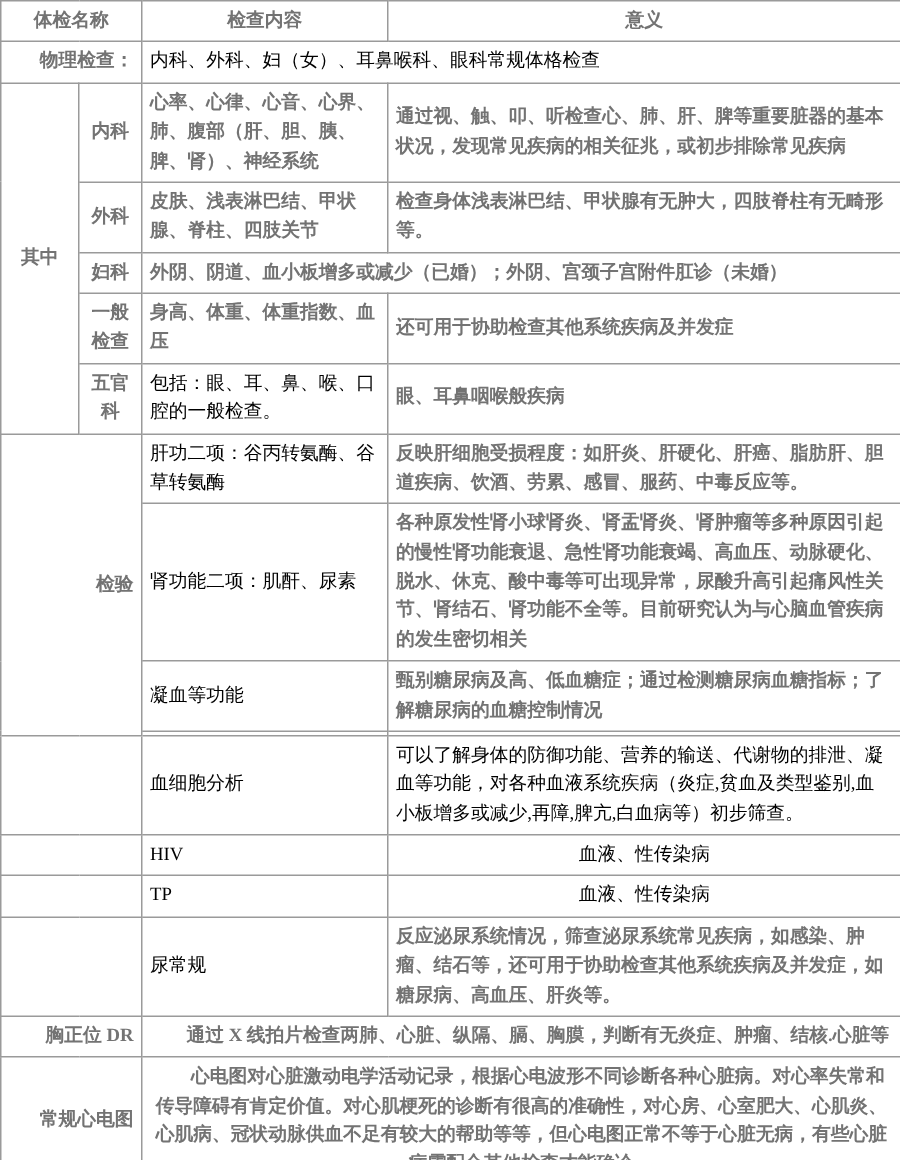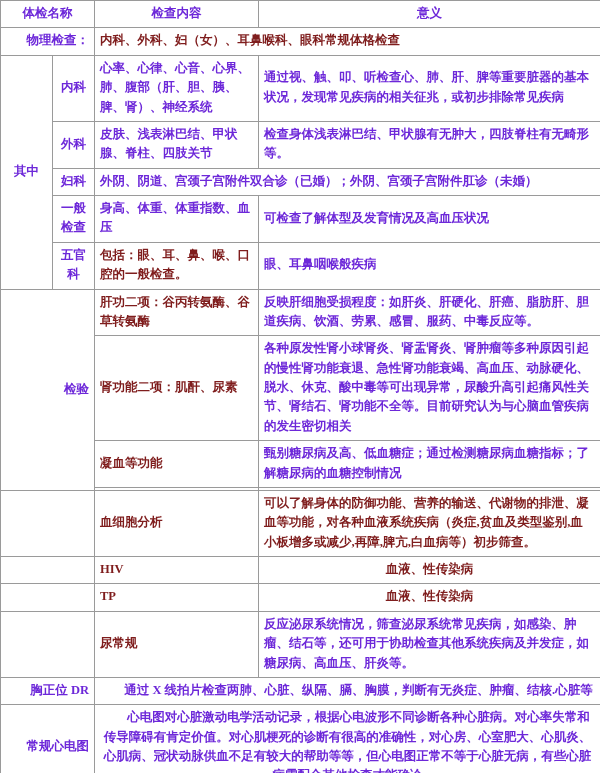--- a/index.html
+++ b/index.html
@@ -19,21 +19,21 @@
     table-layout: fixed;
     border: 1px solid #6b6b6b;
   }
   table.exam td, table.exam th {
     border: 1px solid #9a9a9a;
     padding: 3px 5px 4px 5px;
     vertical-align: middle;
     font-size: 12.5px;
     line-height: 1.55;
     font-weight: bold;
-    color: #6d28d9;
+    color: #737373;
     word-break: break-all;
   }
   .hdr td {
     text-align: center;
     font-size: 13px;
     font-weight: bold;
     color: #1414a0;
     padding-top: 4px;
     padding-bottom: 5px;
   }
@@ -41,22 +41,22 @@
     text-align: center;
   }
   .lbl-left {
     text-align: right;
   }
   td.content {
     color: #000000;
     font-weight: normal;
   }
   td.content.bluetxt {
-    color: #7f1d1d;
-    font-weight: bold;
+    color: #000000;
+    font-weight: normal;
   }
   .indent {
     text-indent: 22px;
     display: block;
     text-align: center;
   }
   .center-cell {
     text-align: center;
   }
   .vmid { vertical-align: middle; }
@@ -95,27 +95,27 @@
   </tr>
 
   <tr>
     <td class="lbl-center vmid">外科</td>
     <td class="content vmid">皮肤、浅表淋巴结、甲状腺、脊柱、四肢关节</td>
     <td class="content vmid">检查身体浅表淋巴结、甲状腺有无肿大，四肢脊柱有无畸形等。</td>
   </tr>
 
   <tr>
     <td class="lbl-center vmid">妇科</td>
-    <td colspan="2" class="content vmid"><span>外阴、阴道、宫颈子宫附件双合诊（已婚）；</span><span>外阴、宫颈子宫附件肛诊（未婚）</span></td>
+    <td colspan="2" class="content vmid"><span>外阴、阴道、血小板增多或减少（已婚）；</span><span>外阴、宫颈子宫附件肛诊（未婚）</span></td>
   </tr>
 
   <tr>
     <td class="lbl-center vmid">一般检查</td>
     <td class="content vmid">身高、体重、体重指数、血压</td>
-    <td class="content vmid">可检查了解体型及发育情况及高血压状况</td>
+    <td class="content vmid">还可用于协助检查其他系统疾病及并发症</td>
   </tr>
 
   <tr>
     <td class="lbl-center vmid">五官科</td>
     <td class="content bluetxt vmid">包括：眼、耳、鼻、喉、口腔的一般检查。</td>
     <td class="content vmid">眼、耳鼻咽喉般疾病</td>
   </tr>
 
   <tr>
     <td colspan="2" rowspan="4" class="lbl-left vtop" style="border-bottom:none;">检验</td>

